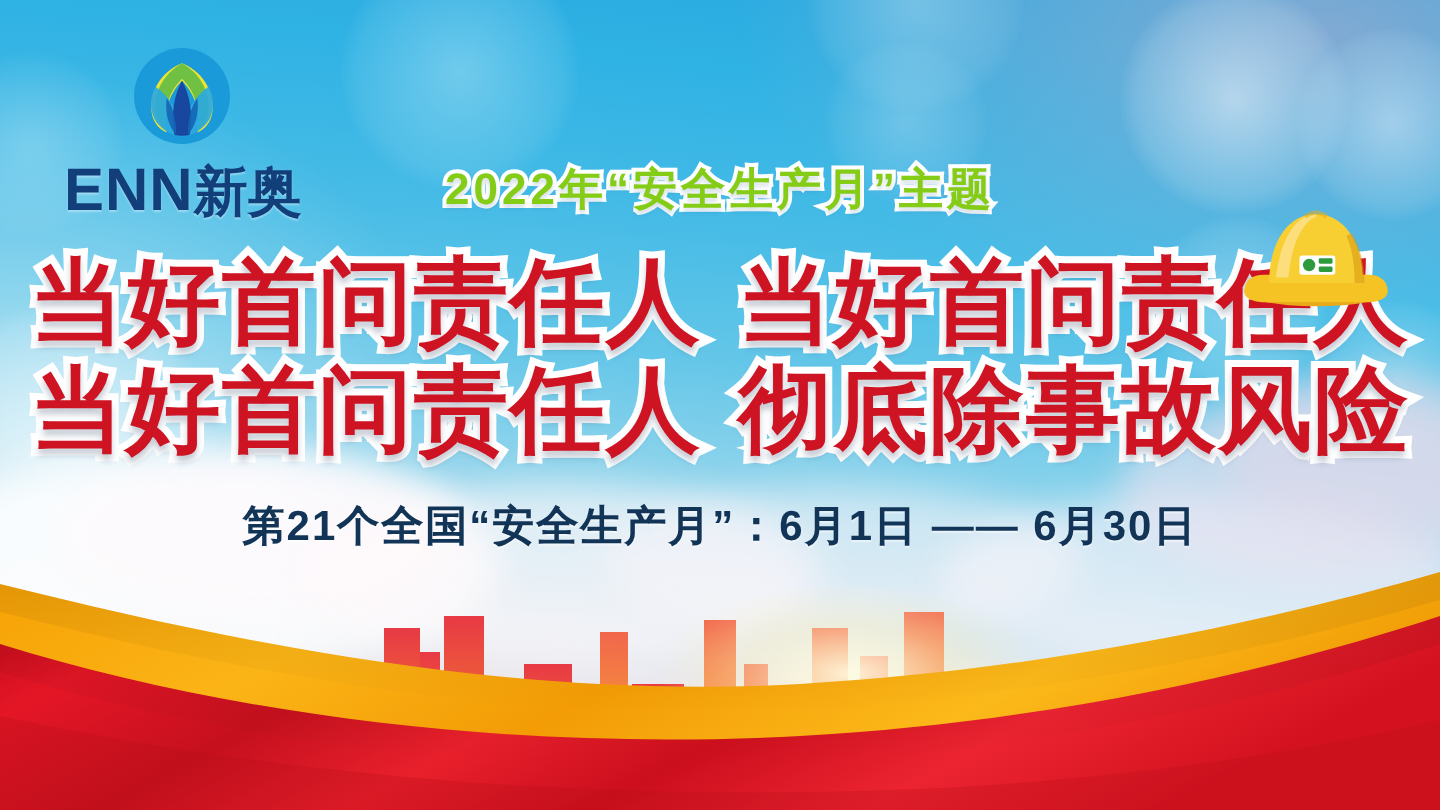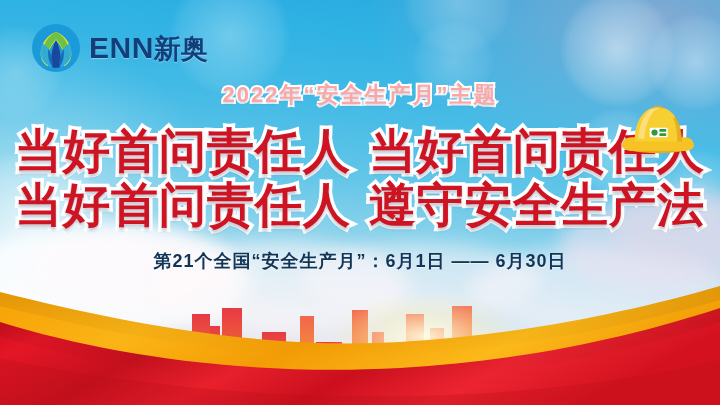--- a/index.html
+++ b/index.html
@@ -63,34 +63,34 @@
   .cloud{ position:absolute; border-radius:50%; filter:blur(9px); }
   .cl-a{ left:-50px; bottom:-10px; width:300px; height:110px; background:rgba(255,255,255,.80); }
   .cl-b{ left:30px;  bottom:20px;  width:200px; height:80px;  background:rgba(255,250,252,.70); }
   .cl-c{ left:150px; bottom:-5px;  width:260px; height:90px;  background:rgba(255,248,250,.62); }
   .cl-d{ left:300px; bottom:10px;  width:240px; height:74px;  background:rgba(252,246,250,.52); }
   .cl-e{ left:470px; bottom:-6px;  width:260px; height:86px;  background:rgba(250,244,250,.58); }
   .cl-f{ left:560px; bottom:34px;  width:210px; height:96px;  background:rgba(236,226,240,.62); }
   .cl-g{ left:612px; bottom:60px;  width:150px; height:80px;  background:rgba(228,216,234,.55); }
 
   
-  .logo{ position:absolute; left:32px; top:24px; display:flex; align-items:center; gap:9px; }
+  .logo{ position:absolute; left:32px; top:24px; display:flex; align-items:center; gap:9px;flex-direction:column; }
   .logo-mark{ width:48px; height:48px; display:block; }
   .logo-text{
     font-size:30px; font-weight:bold; letter-spacing:.5px;
     color:#123f7a; line-height:1; white-space:nowrap;
     text-shadow:0 1px 1px rgba(255,255,255,.35);
   }
   .logo-text .cn{ font-size:27px; letter-spacing:0px; }
 
   
   .subtitle{
     position:absolute; left:0; right:0; top:80px; text-align:center;
     font-size:22px; font-weight:bold; letter-spacing:2px;
-    color:#fca5a5;
+    color:#84cc16;
     -webkit-text-stroke:4px #ffffff;
     paint-order:stroke fill;
     text-shadow:0 2px 2px rgba(40,90,140,.20);
   }
 
   
   .headline{ position:absolute; left:0; right:0; top:124px; text-align:center; }
   .hl-line{
     font-size:47px; font-weight:bold; line-height:54px;
     letter-spacing:1px; white-space:nowrap;
@@ -100,21 +100,21 @@
     text-shadow:0 3px 3px rgba(60,80,110,.30);
   }
   .hl-line .gap{ display:inline-block; width:18px; }
 
   
   .hardhat{ position:absolute; left:616px; top:96px; width:84px; height:62px; }
 
   
   .dateline{
     position:absolute; left:0; right:0; top:249px; text-align:center;
-    font-size:18px; font-weight:bold; letter-spacing:1px;
+    font-size:21px; font-weight:bold; letter-spacing:1px;
     color:#123457;
     text-shadow:0 1px 1px rgba(255,255,255,.55);
   }
 
   
   .city{ position:absolute; left:0; bottom:0; width:720px; height:135px; }
   .ribbons{ position:absolute; left:0; bottom:0; width:720px; height:135px; }
   .sunburst{
     position:absolute; left:330px; top:292px; width:190px; height:90px;
     background:radial-gradient(ellipse at center, rgba(255,252,225,.92), rgba(255,240,190,.42) 38%, rgba(255,230,170,0) 72%);
@@ -256,21 +256,21 @@
     </div>
   </div>
 
   <div class="subtitle">2022年“安全生产月”主题</div>
 
   <div class="headline">
     <div class="hl-line">
       <span>当好首问责任人</span><span class="gap"></span><span>当好首问责任人</span>
     </div>
     <div class="hl-line">
-      <span>当好首问责任人</span><span class="gap"></span><span>遵守安全生产法</span>
+      <span>当好首问责任人</span><span class="gap"></span><span>彻底除事故风险</span>
     </div>
   </div>
 
   <svg class="hardhat" viewBox="0 0 120 90">
     <ellipse cx="60" cy="72" rx="52" ry="11" fill="#e8a91a"></ellipse>
     <path d="M8 72 C8 64 14 60 22 60 L98 60 C106 60 112 64 112 72 C112 78 104 80 96 80 L24 80 C16 80 8 78 8 72 Z" fill="#f6c324"></path>
     <path d="M26 66 C26 36 40 16 60 16 C80 16 94 36 94 66 Z" fill="#f8cf32"></path>
     <path d="M60 16 C46 16 34 34 31 62 L40 62 C42 38 50 22 60 18 Z" fill="#fde08a" opacity="0.85"></path>
     <path d="M86 30 C92 40 95 52 95 66 L88 66 C88 52 86 40 82 32 Z" fill="#d99b13" opacity="0.6"></path>
     <rect x="48" y="46" width="26" height="14" rx="2" fill="#ffffff"></rect>

